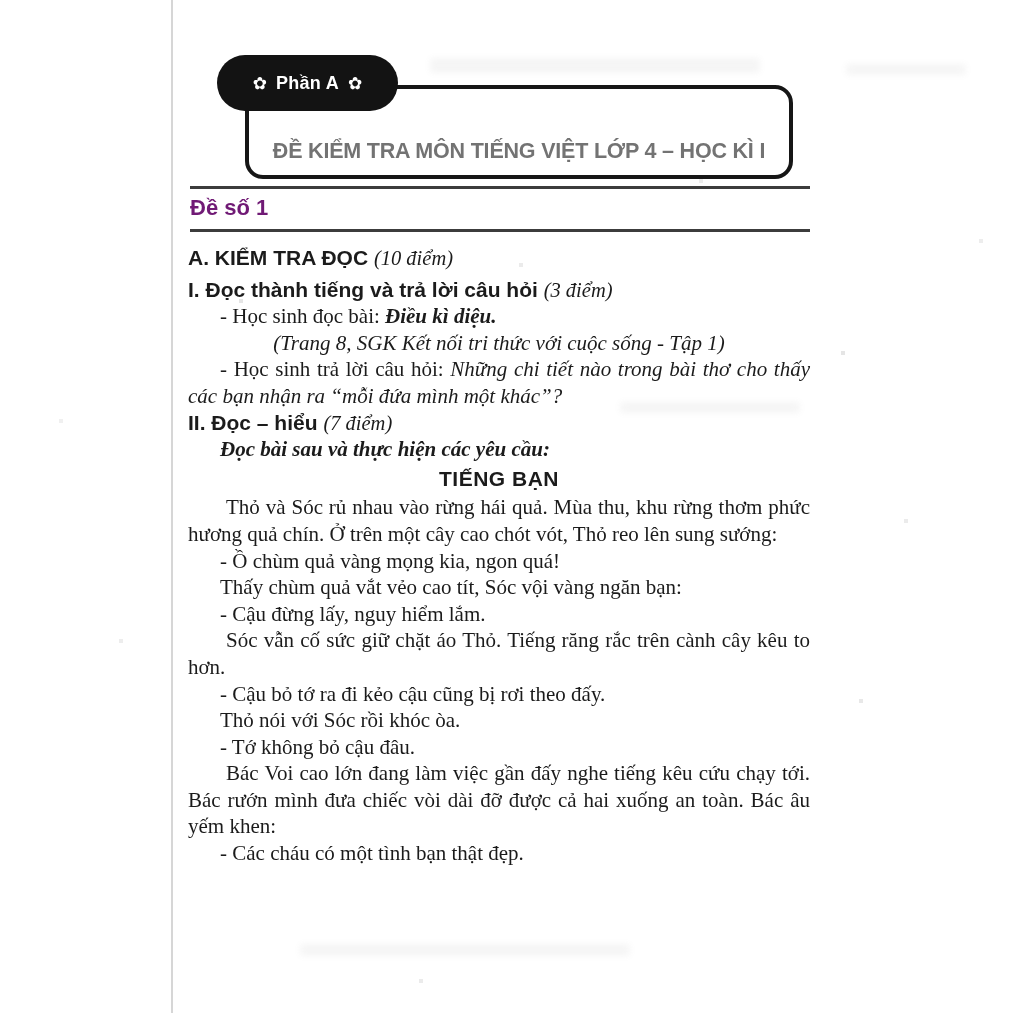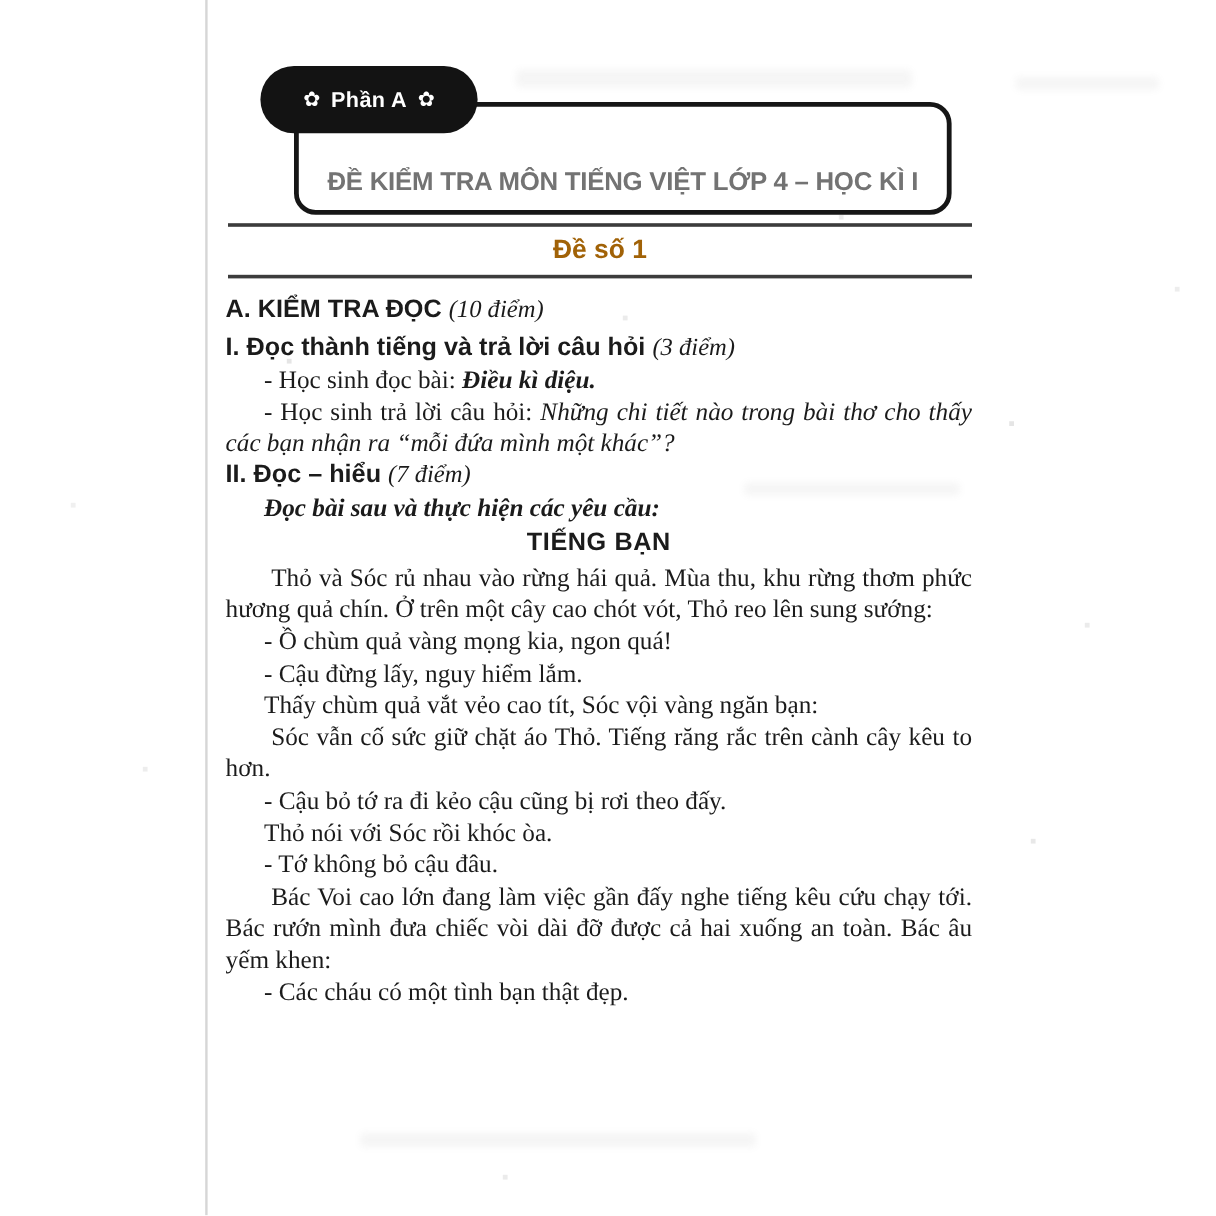--- a/index.html
+++ b/index.html
@@ -40,22 +40,22 @@
   .title-box .title{
     position:absolute;left:0;right:0;bottom:11px;text-align:center;
     font-family:"Liberation Sans",sans-serif;font-weight:bold;font-size:21.5px;
     letter-spacing:-0.2px;white-space:nowrap;color:#737373;
   }
   
   .rule{position:absolute;left:190px;width:620px;height:3px;background:#3c3c3c;}
   .rule-top{top:186px;}
   .rule-bottom{top:229px;}
   .de-so{
-    position:absolute;left:190px;top:195px;width:620px;text-align:center;
-    font-family:"Liberation Sans",sans-serif;font-weight:bold;font-size:22px;color:#a16207;
+    position:absolute;left:190px;top:195px;width:620px;
+    font-family:"Liberation Sans",sans-serif;font-weight:bold;font-size:22px;color:#701a75;
   }
   
   .content{
     position:absolute;left:188px;top:245px;width:622px;
     font-size:21px;line-height:26.6px;text-align:justify;
   }
   .content p{margin:0;}
   .hs{font-family:"Liberation Sans",sans-serif;font-weight:bold;font-size:21px;text-align:left;}
   .h-a{margin-bottom:5px !important;}
   .pt{font-family:"Liberation Serif",serif;font-weight:normal;font-style:italic;font-size:20.5px;}
@@ -98,33 +98,34 @@
   <div class="rule rule-bottom"></div>
 
   <div class="content">
 
     <p class="hs h-a"><span>A. KIỂM TRA ĐỌC </span><span class="pt">(10 điểm)</span></p>
 
     <p class="hs"><span>I. Đọc thành tiếng và trả lời câu hỏi </span><span class="pt">(3 điểm)</span></p>
 
     <p class="dlg"><span>- Học sinh đọc bài: </span><span class="bold-italic">Điều kì diệu.</span></p>
 
+    <p class="center italic">(Trang 8, SGK Kết nối tri thức với cuộc sống - Tập 1)</p>
 
     <p class="dlg"><span>- Học sinh trả lời câu hỏi: </span><span class="italic">Những chi tiết nào trong bài thơ cho thấy các bạn nhận ra “mỗi đứa mình một khác”?</span></p>
 
     <p class="hs"><span>II. Đọc – hiểu </span><span class="pt">(7 điểm)</span></p>
 
     <p class="dlg bold-italic">Đọc bài sau và thực hiện các yêu cầu:</p>
 
     <p class="story-title">TIẾNG BẠN</p>
 
     <p class="indent">Thỏ và Sóc rủ nhau vào rừng hái quả. Mùa thu, khu rừng thơm phức hương quả chín. Ở trên một cây cao chót vót, Thỏ reo lên sung sướng:</p>
     <p class="dlg">- Ồ chùm quả vàng mọng kia, ngon quá!</p>
+    <p class="dlg">Thấy chùm quả vắt vẻo cao tít, Sóc vội vàng ngăn bạn:</p>
     <p class="dlg">- Cậu đừng lấy, nguy hiểm lắm.</p>
-    <p class="dlg">Thấy chùm quả vắt vẻo cao tít, Sóc vội vàng ngăn bạn:</p>
     <p class="indent">Sóc vẫn cố sức giữ chặt áo Thỏ. Tiếng răng rắc trên cành cây kêu to hơn.</p>
     <p class="dlg">- Cậu bỏ tớ ra đi kẻo cậu cũng bị rơi theo đấy.</p>
     <p class="dlg">Thỏ nói với Sóc rồi khóc òa.</p>
     <p class="dlg">- Tớ không bỏ cậu đâu.</p>
     <p class="indent">Bác Voi cao lớn đang làm việc gần đấy nghe tiếng kêu cứu chạy tới. Bác rướn mình đưa chiếc vòi dài đỡ được cả hai xuống an toàn. Bác âu yếm khen:</p>
     <p class="dlg">- Các cháu có một tình bạn thật đẹp.</p>
 
   </div>
 
 </div>

